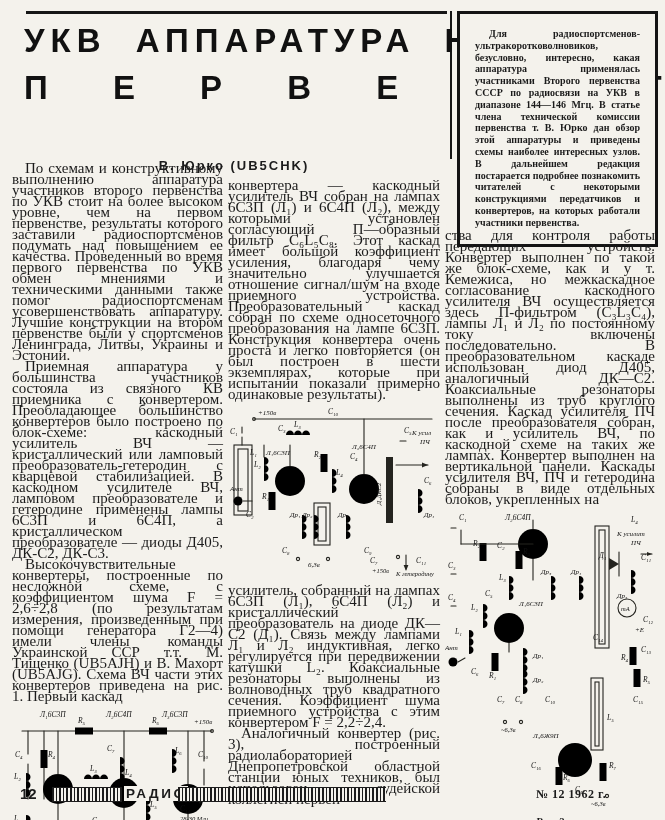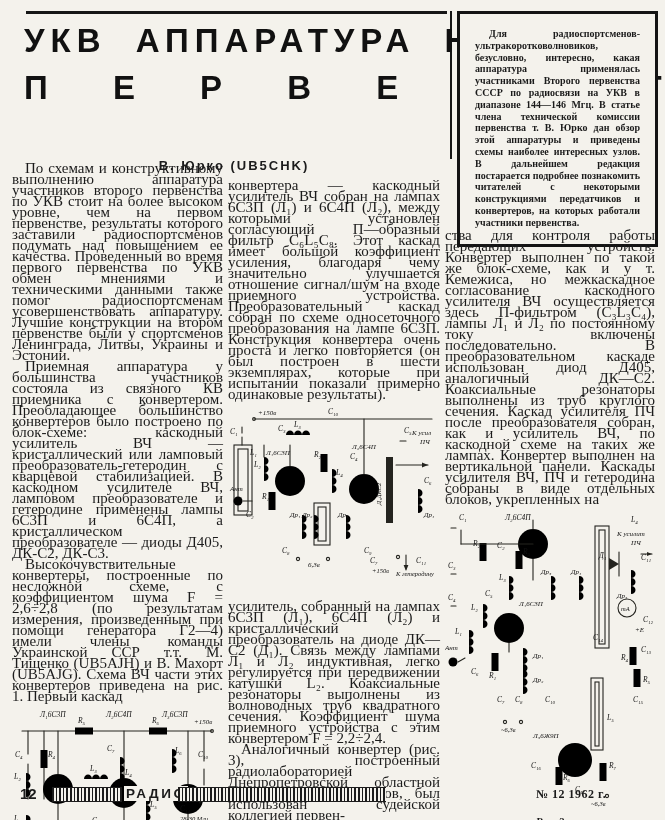--- a/index.html
+++ b/index.html
@@ -295,21 +295,21 @@
         <text x="168" y="171" class="s65">К гетеродину</text>
         <text transform="rotate(-90 153 100)" x="153" y="100" class="s65">Д₁ДКС2</text>
         <text x="184" y="30" class="s7">К усил</text>
         <text x="192" y="39" class="s7">ПЧ</text>
         <text x="196" y="78">C₆</text>
         <text x="196" y="112" class="s7">Др₄</text>
         <text x="2" y="86" class="s7">Ант</text>
       </svg>
     </div>
 
-    <p class="noindent" style="margin-top:20px">усилитель, собранный на лампах 6С3П (Л₁), 6С4П (Л₂) и кристаллический преобразователь на диоде ДК—С2 (Д₁). Связь между лампами Л₁ и Л₂ индуктивная, легко регулируется при передвижении катушки L₂. Коаксиальные резонаторы выполнены из волноводных труб квадратного сечения. Коэффициент шума приемного устройства с этим конвертером F = 2,2÷2,4.</p>
+    <p class="noindent" style="margin-top:4px">усилитель, собранный на лампах 6С3П (Л₁), 6С4П (Л₂) и кристаллический преобразователь на диоде ДК—С2 (Д₁). Связь между лампами Л₁ и Л₂ индуктивная, легко регулируется при передвижении катушки L₂. Коаксиальные резонаторы выполнены из волноводных труб квадратного сечения. Коэффициент шума приемного устройства с этим конвертером F = 2,2÷2,4.</p>
     <p>Аналогичный конвертер (рис. 3), построенный радиолабораторией Днепропетровской областной станции юных техников, был использован судейской коллегией первен-</p>
   </div>
 
   <div class="col col3">
     <p class="noindent">ства для контроля работы передающих устройств. Конвертер выполнен по такой же блок-схеме, как и у т. Кемежиса, но межкаскадное согласование каскодного усилителя ВЧ осуществляется здесь П-фильтром (C₃L₃C₄), лампы Л₁ и Л₂ по постоянному току включены последовательно. В преобразовательном каскаде использован диод Д405, аналогичный ДК—С2. Коаксиальные резонаторы выполнены из труб круглого сечения. Каскад усилителя ПЧ после преобразователя собран, как и усилитель ВЧ, по каскодной схеме на таких же лампах. Конвертер выполнен на вертикальной панели. Каскады усилителя ВЧ, ПЧ и гетеродина собраны в виде отдельных блоков, укрепленных на</p>
 
     <div class="figure">
       <svg class="sch" width="210" height="300" viewBox="0 0 210 300">
         <g>
           <use href="#caph" x="16" y="18"></use>

